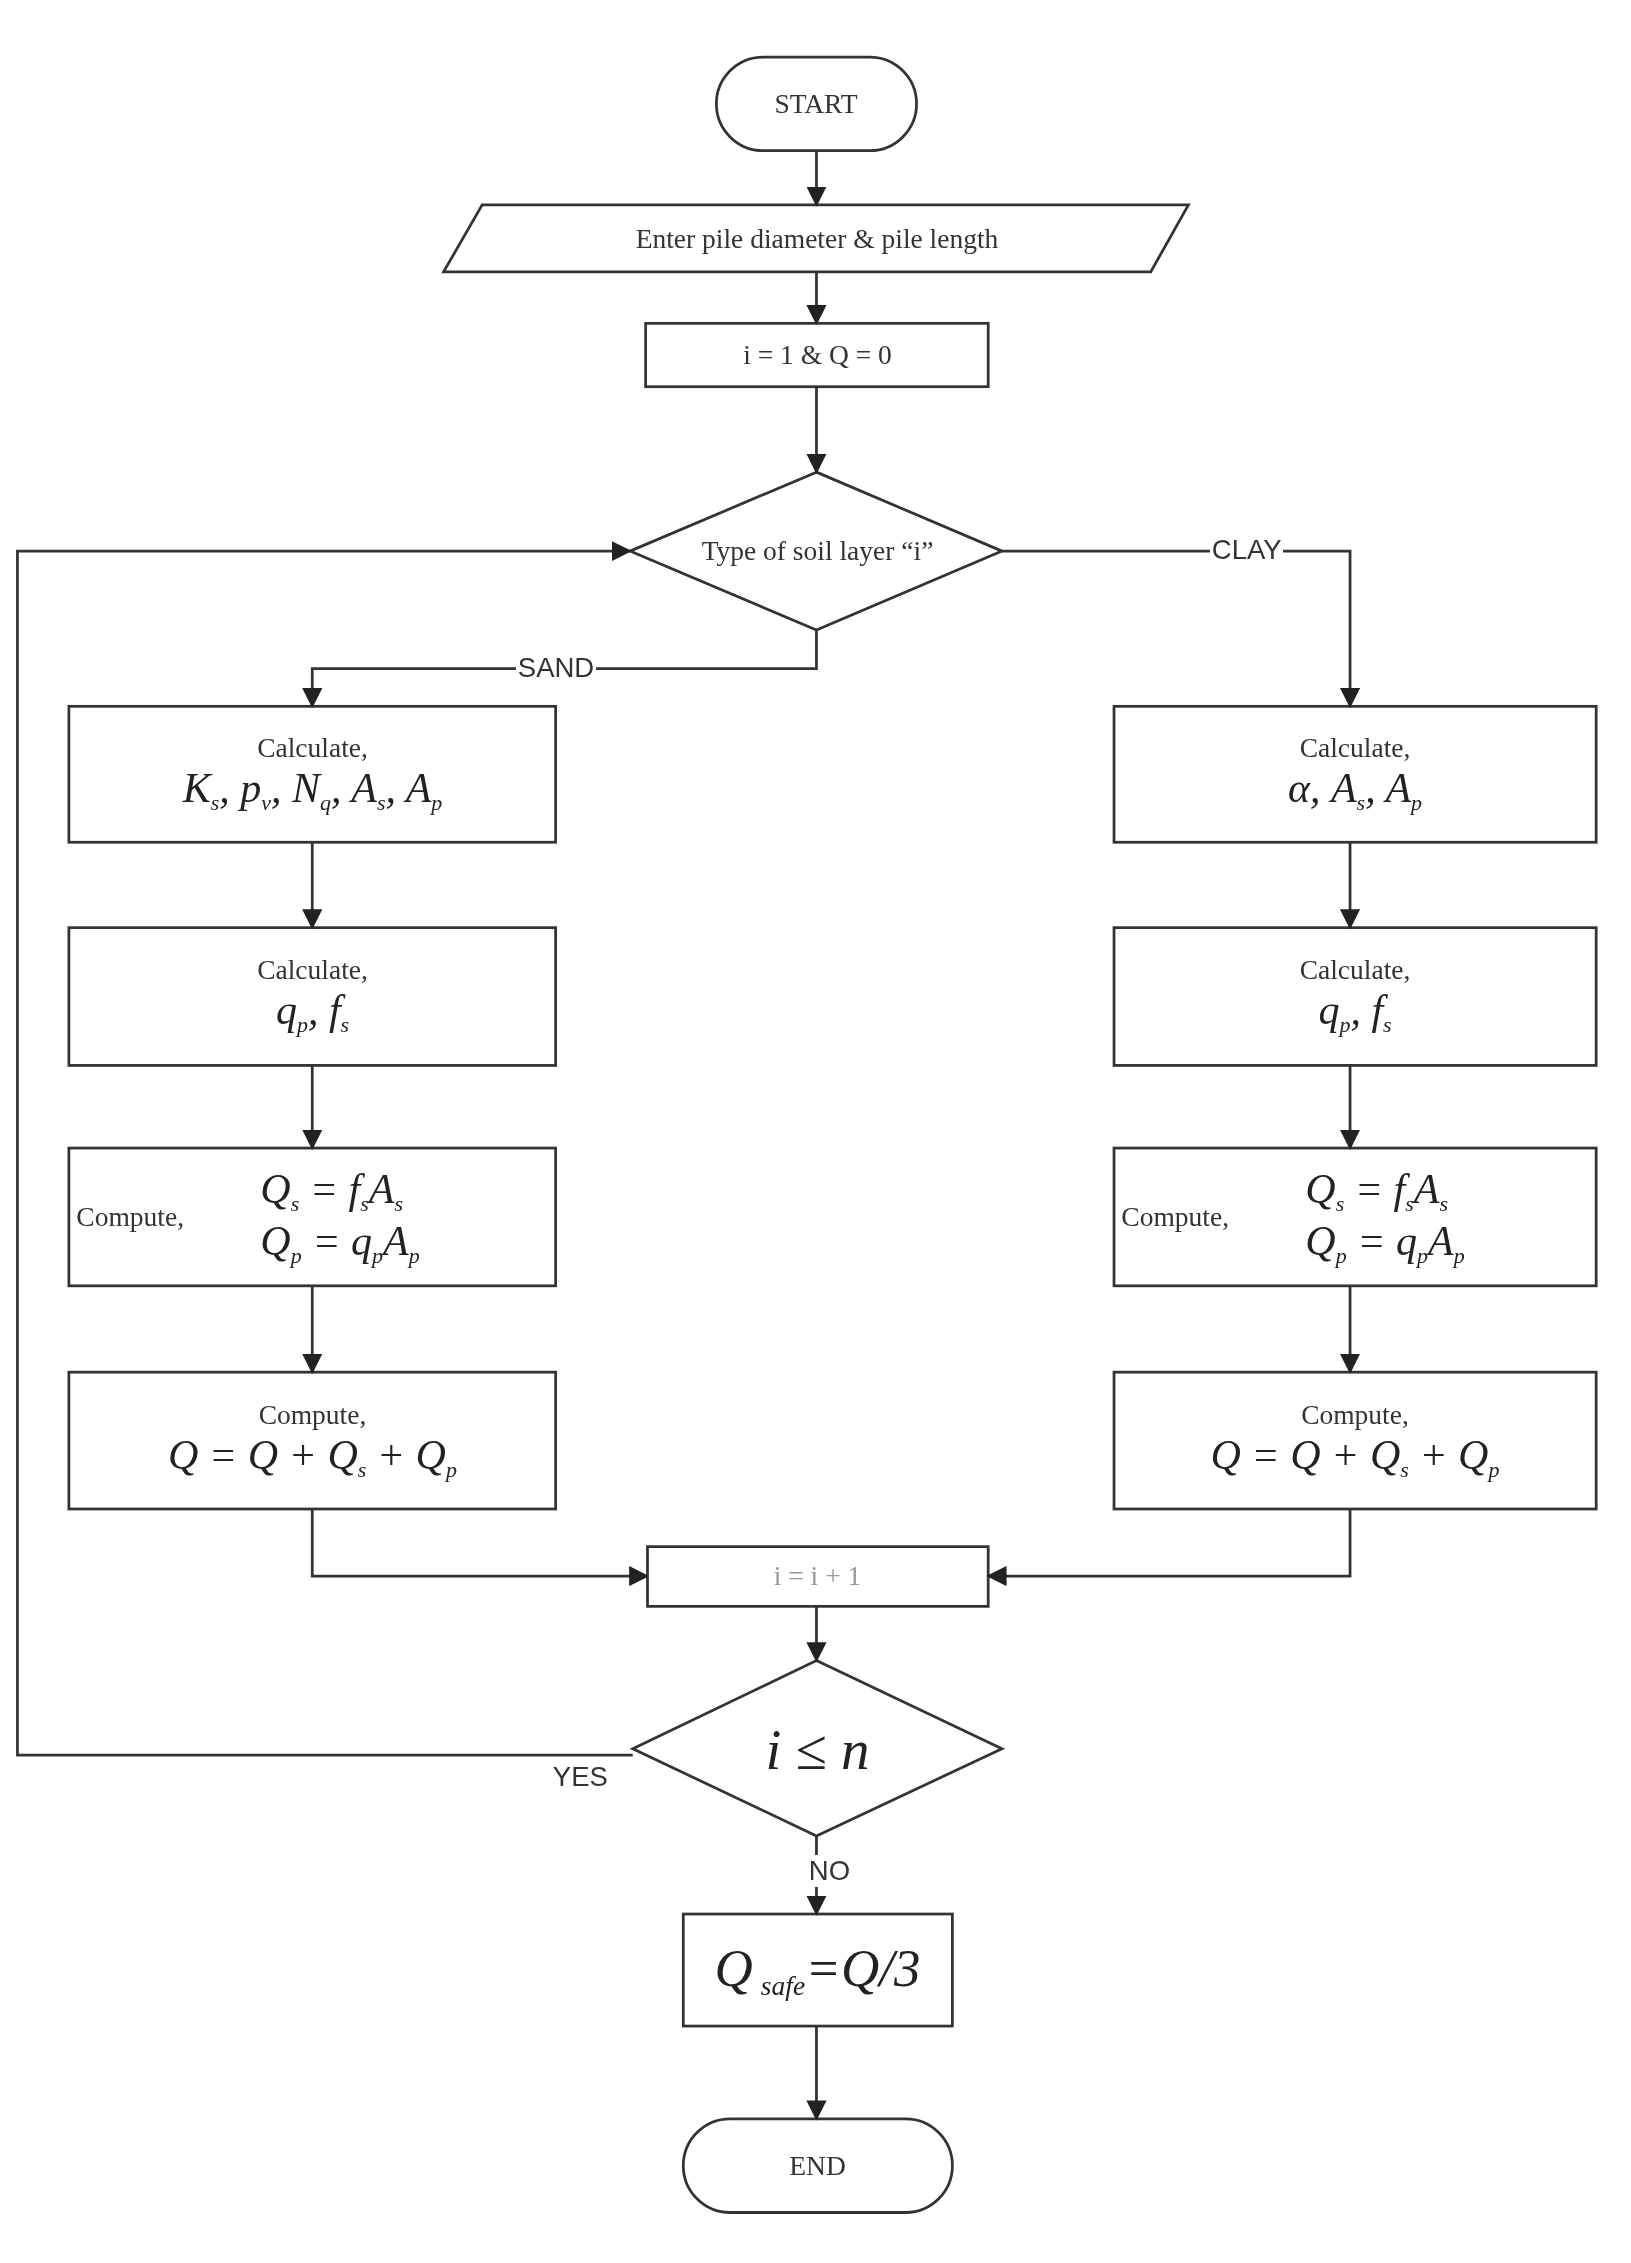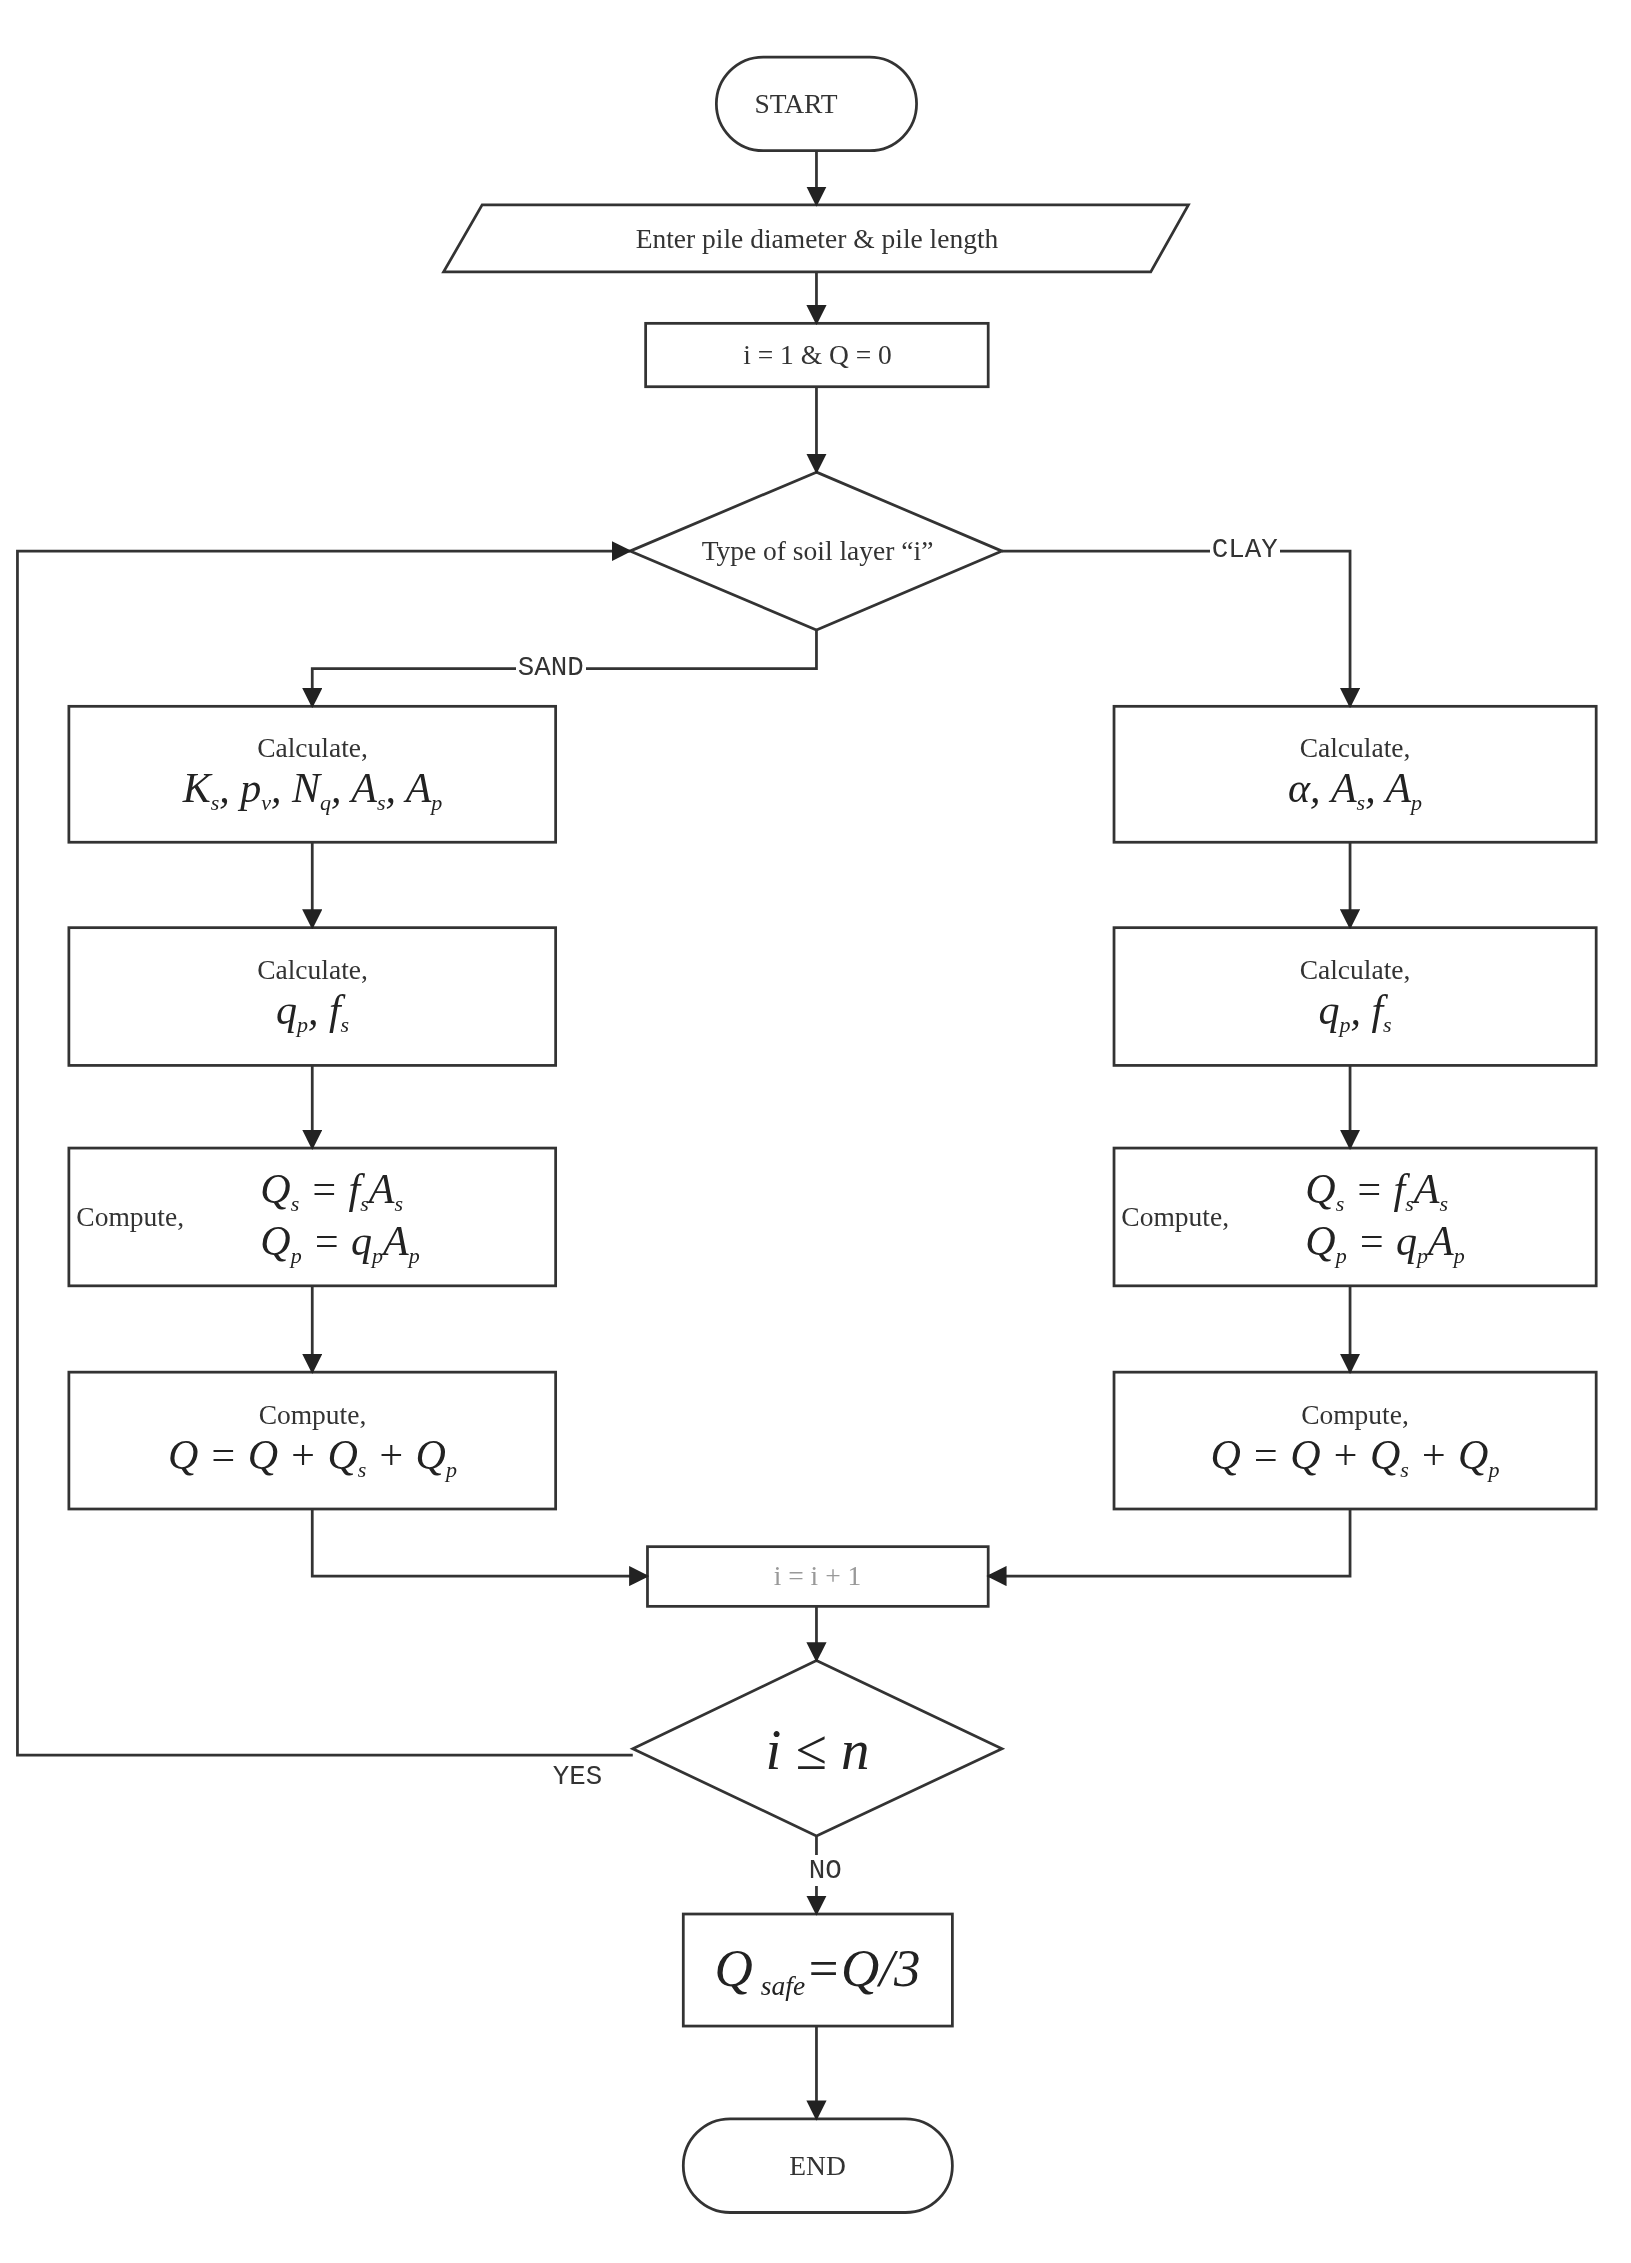--- a/index.html
+++ b/index.html
@@ -5,21 +5,21 @@
   html, body { margin: 0; padding: 0; background: #ffffff; }
   body { width: 1632px; height: 2264px; position: relative; overflow: hidden; font-family: "Liberation Serif", "DejaVu Serif", serif; color: #222; }
   svg#diagram { position: absolute; left: 0; top: 0; }
   .shape { fill: #ffffff; stroke: #333; stroke-width: 3; }
   .line { fill: none; stroke: #333; stroke-width: 3; }
   .plain { font-family: "Liberation Serif", serif; font-size: 27.5px; color: #333; }
   .math { font-family: "Liberation Serif", serif; font-style: italic; font-size: 42px; color: #222; }
   .math sub { font-size: 22px; vertical-align: -0.35em; }
   .faint { color: #999; text-align: right; }
   .node { position: absolute; display: flex; flex-direction: column; align-items: center; justify-content: center; }
-  .edge-label { position: absolute; font-family: Liberation Mono, monospace; font-size: 27.5px; color: #333; background: #fff; padding: 0 1.8px; }
+  .edge-label { position: absolute; font-family: Liberation Sans, sans-serif; font-size: 27.5px; color: #333; background: #fff; padding: 0 1.8px; }
 </style>
 </head>
 <body>
 
 <svg id="diagram" width="1632" height="2264" viewBox="0 0 1777 2465">
   <defs>
     <marker id="arr" markerWidth="10" markerHeight="10" refX="9" refY="5" orient="auto" markerUnits="userSpaceOnUse">
       <path d="M0,0 L10,5 L0,10 z" fill="#222"></path>
     </marker>
     <marker id="arrB" markerWidth="22" markerHeight="22" refX="20" refY="11" orient="auto" markerUnits="userSpaceOnUse">
@@ -63,21 +63,21 @@
   <line class="line" x1="1470" y1="1160" x2="1470" y2="1250" marker-end="url(#arrB)"></line>
   <line class="line" x1="1470" y1="1400" x2="1470" y2="1494" marker-end="url(#arrB)"></line>
   <polyline class="line" points="1470,1643 1470,1716 1076,1716" marker-end="url(#arrB)"></polyline>
 
   <line class="line" x1="889" y1="1749" x2="889" y2="1808" marker-end="url(#arrB)"></line>
   <polyline class="line" points="689,1911 19,1911 19,600 686,600" marker-end="url(#arrB)"></polyline>
   <line class="line" x1="889" y1="1999" x2="889" y2="2084" marker-end="url(#arrB)"></line>
   <line class="line" x1="889" y1="2206" x2="889" y2="2307" marker-end="url(#arrB)"></line>
 </svg>
 
-<div class="node" style="left:696px;top:57px;width:200px;height:94px;">
+<div class="node" style="left:716px;top:57px;width:200px;height:94px;">
   <span class="plain">START</span>
 </div>
 
 <div class="node" style="left:459px;top:205px;width:716px;height:67px;">
   <span class="plain">Enter pile diameter &amp; pile length</span>
 </div>
 
 <div class="node" style="left:646px;top:323px;width:343px;height:63px;align-items:center;">
   <span class="plain">i = 1 &amp; Q = 0</span>
 </div>

